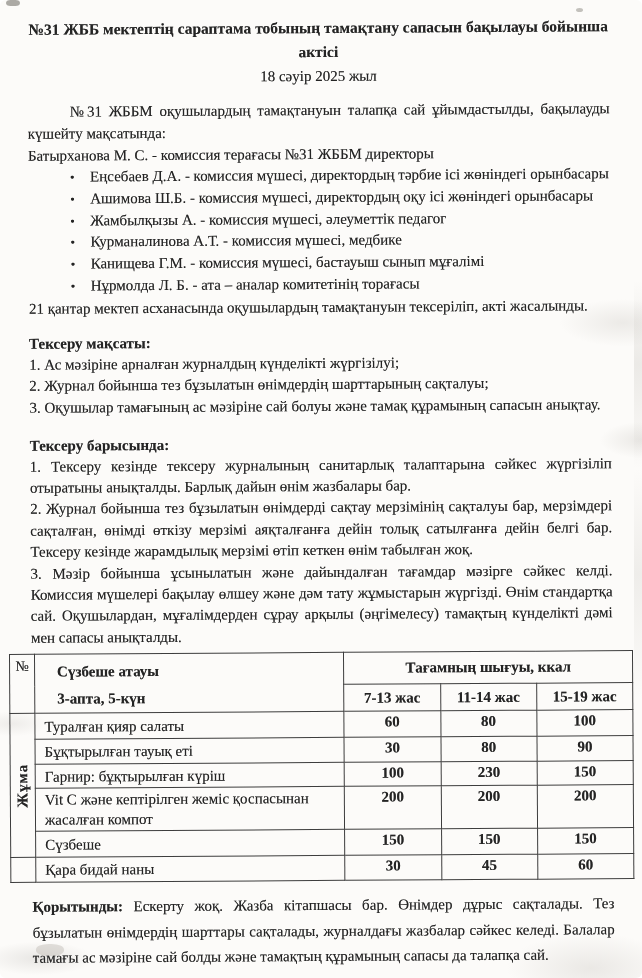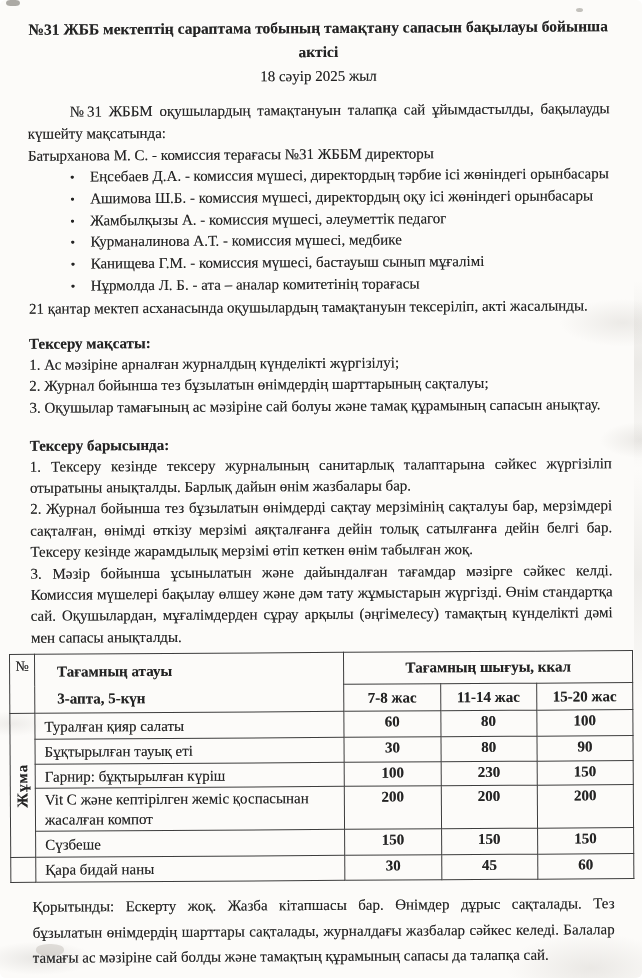--- a/index.html
+++ b/index.html
@@ -45,21 +45,21 @@
   .menu-table .name-head{ width:312px;text-align:left;vertical-align:top;padding:4px 6px 0 22px;font-weight:bold;line-height:27px; }
   .menu-table .cal-head{ text-align:center;font-weight:bold;height:32px; }
   .menu-table .age-head{ text-align:center;font-weight:bold;height:27px;width:97px; }
   .menu-table .day-cell{ position:relative;width:25px; }
   .menu-table .day-label{ position:absolute;left:50%;top:50%;
     transform:translate(-50%,-50%) rotate(-90deg);
     font-weight:bold;letter-spacing:1px;white-space:nowrap;font-size:15px; }
   .menu-table .dish-cell{ text-align:left;padding-left:9px;line-height:20px; }
   .menu-table .val-cell{ text-align:center;font-weight:bold;vertical-align:top;padding-top:2px;margin-top:44px; }
   .conclusion{ margin-top:12px;font-size:15px;line-height:25.5px;text-align:justify; }
-  .conclusion .lead{ font-weight:normal;margin-top:29px; }
+  .conclusion .lead{ font-weight:bold;margin-top:29px; }
   .artifact{ position:absolute;pointer-events:none; }
   .a-topleft{ left:6px;top:0;width:14px;height:6px;background:#6a6861;opacity:.55;border-radius:40%/60%; }
   .a-topright{ left:576px;top:8px;width:7px;height:4px;background:#8a877f;opacity:.5;border-radius:50%; }
   .a-bottomleft{ left:36px;top:944px;width:28px;height:12px;background:#b9b5ad;opacity:.4;border-radius:45%; }
   .a-rightedge{ left:634px;top:280px;width:8px;height:420px;
     background:linear-gradient(180deg,transparent, rgba(160,156,148,.18) 20%, transparent 45%, rgba(160,156,148,.15) 70%, transparent); }
 </style>
 </head>
 <body>
 
@@ -106,29 +106,29 @@
           <p class="process-item">2. Журнал бойынша тез бұзылатын өнімдерді сақтау мерзімінің сақталуы бар, мерзімдері сақталған, өнімді өткізу мерзімі аяқталғанға дейін толық сатылғанға дейін белгі бар. Тексеру кезінде жарамдылық мерзімі өтіп кеткен өнім табылған жоқ.</p>
           <p class="process-item">3. Мәзір бойынша ұсынылатын және дайындалған тағамдар мәзірге сәйкес келді. Комиссия мүшелері бақылау өлшеу және дәм тату жұмыстарын жүргізді. Өнім стандартқа сай. Оқушылардан, мұғалімдерден сұрау арқылы (әңгімелесу) тамақтың күнделікті дәмі мен сапасы анықталды.</p>
         </div>
     </div>
 
     <table class="menu-table">
       <thead>
         <tr>
           <th class="no-cell" rowspan="2">№</th>
           <th class="name-head" rowspan="2">
-            <span>Тағамның атауы</span><br>
+            <span>Сүзбеше атауы</span><br>
             <span>3-апта, 5-күн</span>
           </th>
           <th class="cal-head" colspan="3">Тағамның шығуы, ккал</th>
         </tr>
         <tr>
-          <th class="age-head">7-8 жас</th>
+          <th class="age-head">7-13 жас</th>
           <th class="age-head">11-14 жас</th>
-          <th class="age-head">15-20 жас</th>
+          <th class="age-head">15-19 жас</th>
         </tr>
       </thead>
       <tbody id="menu-table-body">
           <tr style="height: 26px;">
             <td class="day-cell" rowspan="5">
               <span class="day-label">Жұма</span>
             </td>
             <td class="dish-cell">Туралған қияр салаты</td>
             <td class="val-cell">60</td>
             <td class="val-cell">80</td>

